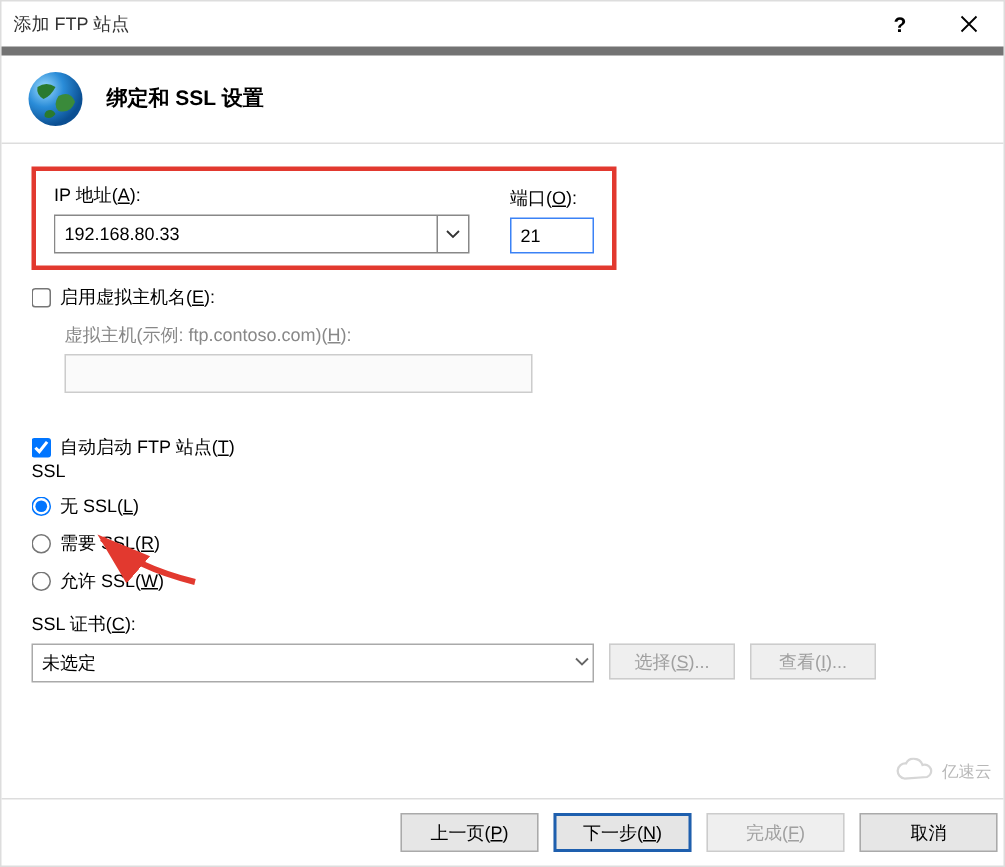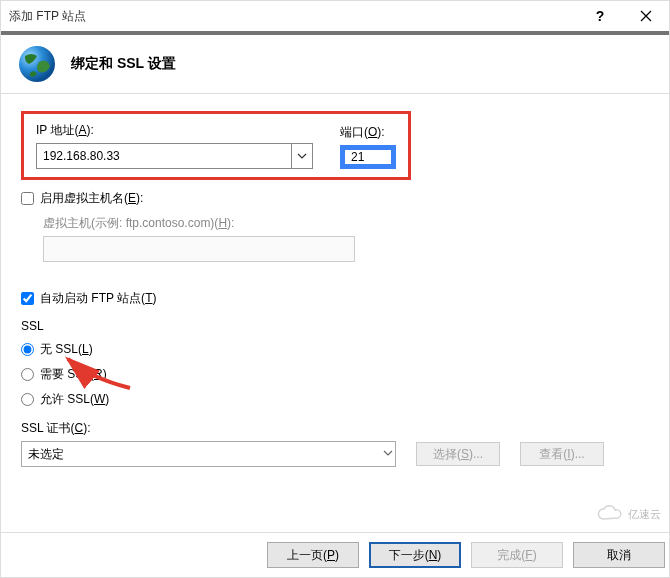--- a/index.html
+++ b/index.html
@@ -1,50 +1,50 @@
 <!DOCTYPE html>
 <html><head>
 <meta charset="utf-8">
 <style>
 html,body{margin:0;padding:0;font-family:"Microsoft YaHei","Segoe UI",Tahoma,sans-serif;font-size:12px;color:#000;background:#fff}
 .window{width:670px;height:578px;position:relative;box-sizing:border-box;border:1px solid #ddd}
 
-.titlebar{height:30px;display:flex;align-items:center;padding:0 8px;border-bottom:4px solid #737373;position:relative}
+.titlebar{height:30px;display:flex;align-items:center;padding:0 8px;border-bottom:6px solid #737373;position:relative}
 .titlebar .title{font-size:12px;color:#333}
 .titlebar .btns{position:absolute;right:0;top:0;height:30px;display:flex}
 .titlebar .btns>div{width:46px;height:30px;display:flex;align-items:center;justify-content:center;font-size:14px;line-height:1}
 .titlebar .help{font-weight:bold;font-family:Arial}
 .titlebar .close{font-size:12px}
 
 .header{height:58px;display:flex;align-items:center;padding:0 16px;gap:14px;border-bottom:1px solid #ddd}
 .globe{width:40px;height:40px}
 .header h1{font-size:14px;font-weight:bold;margin:0}
 
 .body{position:absolute;top:92px;left:0;right:0;bottom:46px;padding:16px 20px;box-sizing:border-box;overflow:hidden}
 .section-label{font-size:12px;margin:20px 0 4px}
 .redbox{border:3px solid #e2392f;padding:8px 12px;margin-top:2px;display:flex;gap:27px;align-items:flex-end;width:360px}
 .field{display:flex;flex-direction:column;gap:4px}
 .field label{font-size:12px}
 .ip-row{flex:1}
 .ip-combo{display:flex;height:24px;border:1px solid #888}
 .ip-combo input{flex:1;border:none;padding:0 6px;font-size:12px;outline:none;background:#fff}
 .ip-combo .drop{width:20px;border-left:1px solid #888;display:flex;align-items:center;justify-content:center}
-.port-input{width:56px;height:24px;border:5px solid #3b82f6;padding:0 6px;font-size:12px;box-sizing:border-box}
+.port-input{width:56px;height:24px;border:1px solid #3b82f6;padding:0 6px;font-size:12px;box-sizing:border-box}
 .check-row{display:flex;align-items:center;gap:6px;margin-top:10px}
 .check-row input[type=checkbox]{width:13px;height:13px;margin:0}
 .sub-block{margin-left:22px;margin-top:8px}
 .sub-block label{color:#888;display:block;margin-bottom:4px}
 .sub-block .dis-input{width:310px;height:24px;border:1px solid #ccc;background:#fafafa}
 .auto-start{margin-top:28px}
-.ssl-section{margin-top:12px}
+.ssl-section{margin-top:0}
 .ssl-section .ssl-label{font-size:12px;margin-bottom:6px}
 .radio-row{display:flex;align-items:center;gap:6px;margin:8px 0}
 .radio-row input[type=radio]{width:13px;height:13px;margin:0}
 .cert-label{margin-top:12px;margin-bottom:4px}
-.cert-row{display:flex;gap:20px;align-items:center}
+.cert-row{display:flex;gap:10px;align-items:flex-start}
 .cert-select{flex:1;max-width:365px;height:24px;border:1px solid #aaa;background:#fff;display:flex;align-items:center;justify-content:space-between;padding:0 2px 0 6px}
 .btn{height:24px;min-width:84px;border:1px solid #bbb;background:#e7e7e7;color:#888;display:flex;align-items:center;justify-content:center;font-size:12px;padding:0 10px;box-sizing:border-box}
 .btn.disabled{color:#a0a0a0;background:#efefef;border-color:#ccc}
 .btn.enabled{color:#000;background:#e6e6e6;border-color:#aaa}
 
 .arrow{position:absolute;left:59px;top:352px;pointer-events:none}
 
 .footer{position:absolute;left:0;right:0;bottom:0;height:44px;border-top:1px solid #ddd;display:flex;align-items:center;justify-content:flex-end;padding:0 4px;gap:10px}
 .footer .btn{height:26px;min-width:92px}
 .footer .btn.primary{border:2px solid #1e5fae;color:#000;background:#e5e5e5;min-width:92px;height:26px}

